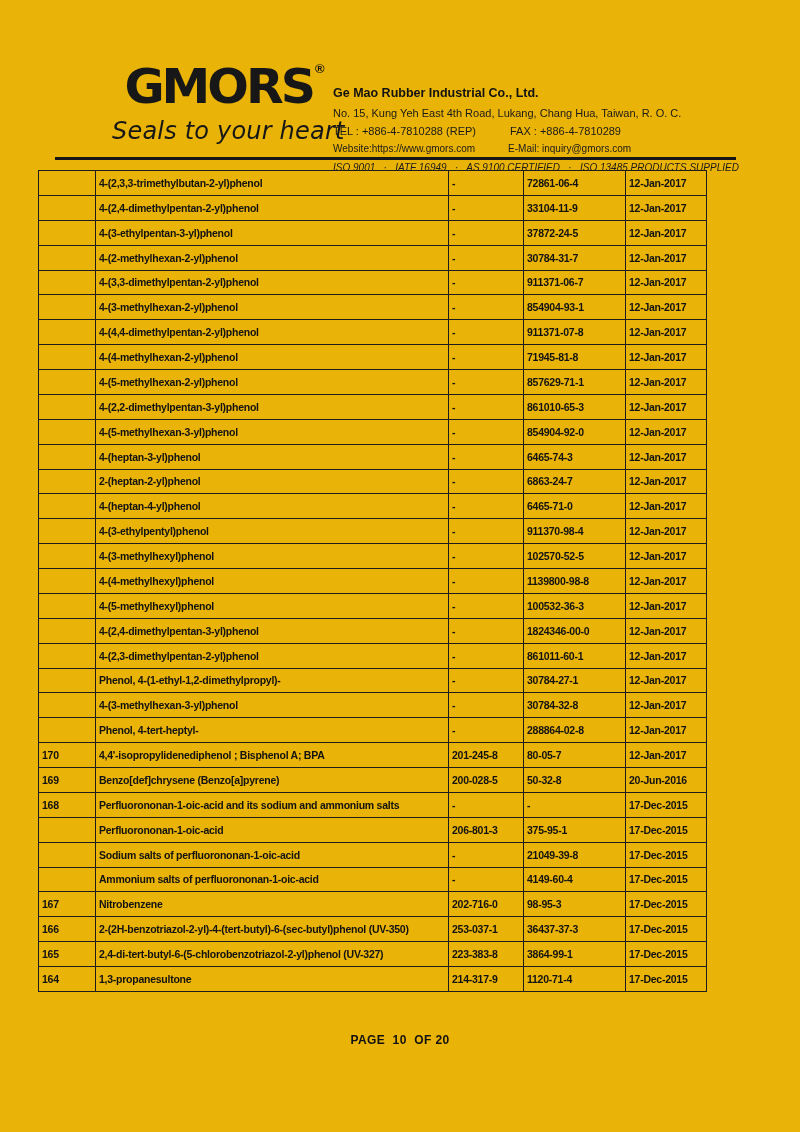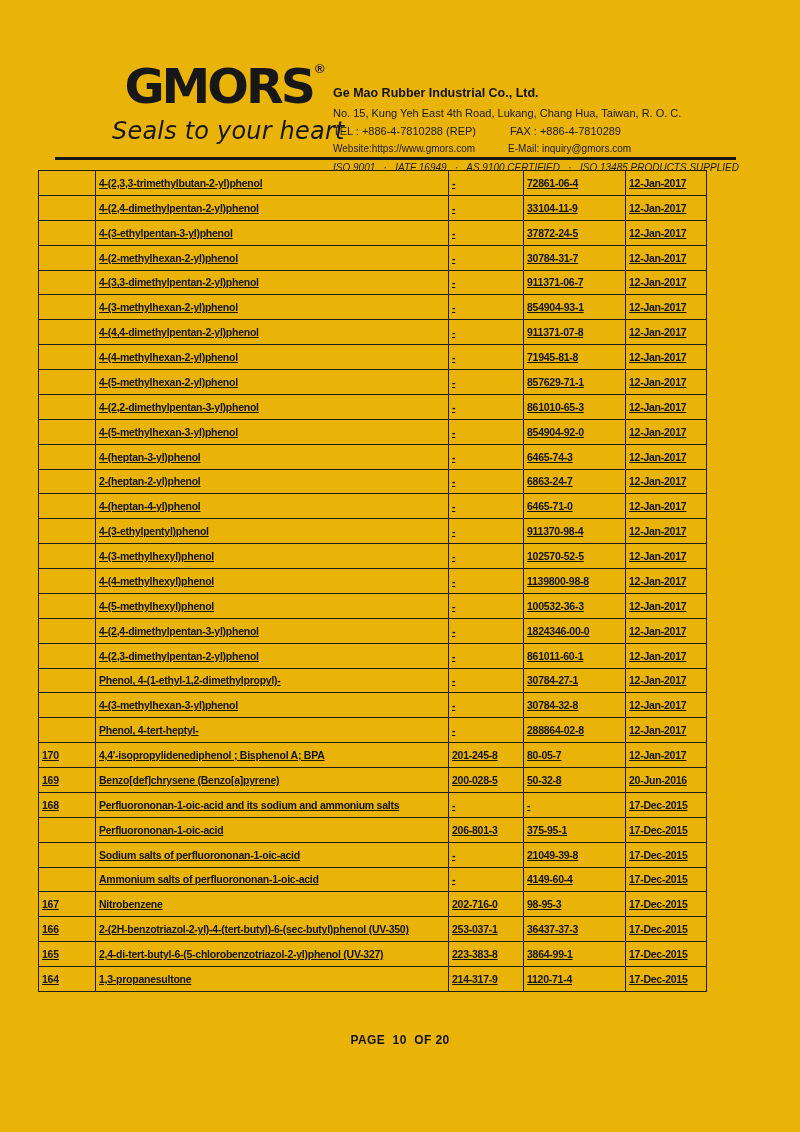--- a/index.html
+++ b/index.html
@@ -103,21 +103,20 @@
     width: 681px;
     height: 3px;
     background: #161616;
   }
 
   
   .table-wrap {
     position: absolute;
     left: 38px;
     top: 170px;
-    text-decoration: underline;
   }
   table.substances {
     border-collapse: collapse;
     table-layout: fixed;
     width: 668px;
     height: 822px;
   }
   table.substances td {
     border: 1.6px solid #1d1d1d;
     font-size: 10.5px;

